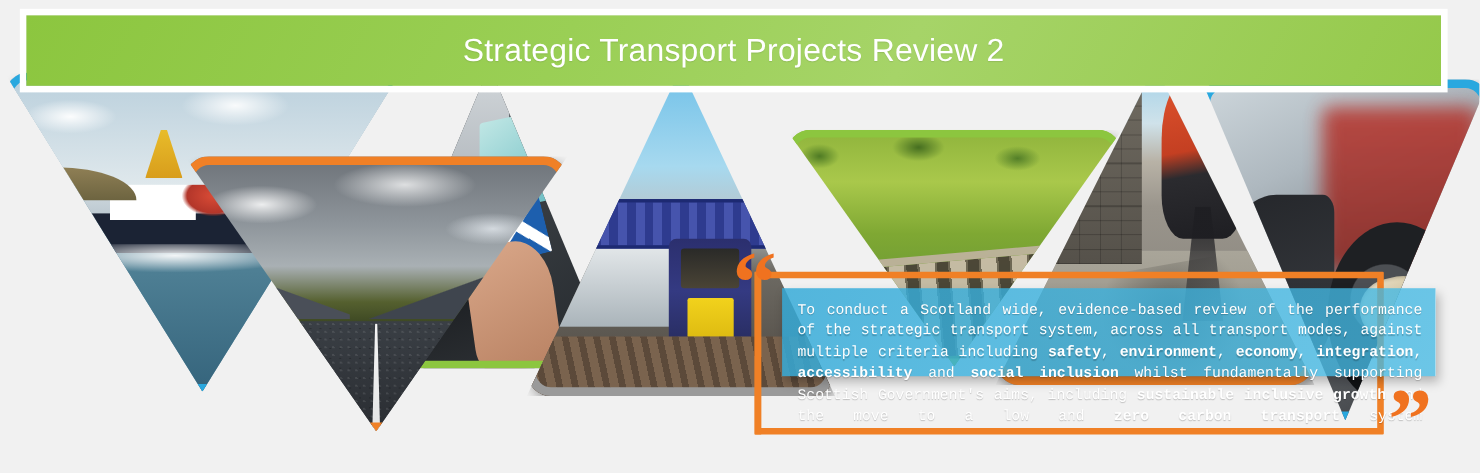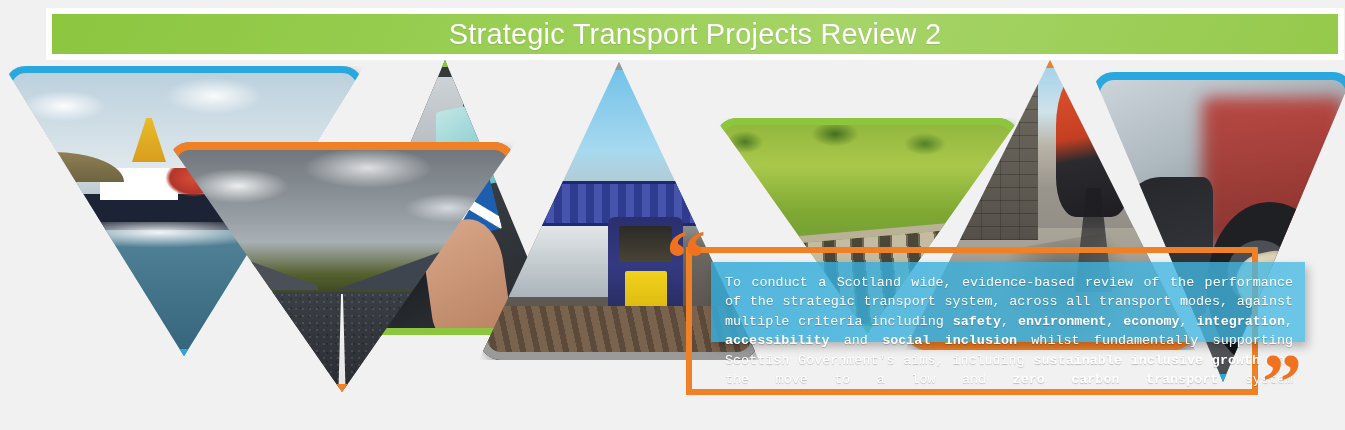--- a/index.html
+++ b/index.html
@@ -6,21 +6,21 @@
   body{
     width:1345px;height:430px;overflow:hidden;
     background:#f1f1f1;
     font-family:"Liberation Sans","DejaVu Sans",sans-serif;
     position:relative;
   }
   #stage{position:absolute;inset:0;overflow:hidden;background:#f1f1f1;}
 
   
   .titlebar{
-    position:absolute;left:52px;top:14px;width:1286px;height:40px;
+    position:absolute;left:24px;top:14px;width:1286px;height:64px;
     background:linear-gradient(118deg,#8cc63f 0%,#9acf55 38%,#a6d468 62%,#95c94b 100%);
     z-index:40;
     box-shadow:0 0 0 6px #ffffff;
   }
   .title-text{
     position:absolute;inset:0;
     display:flex;align-items:center;justify-content:center;
     color:#ffffff;font-size:29px;font-weight:400;letter-spacing:.2px;
     text-shadow:0 1px 1px rgba(0,0,0,.10);
     white-space:nowrap;

